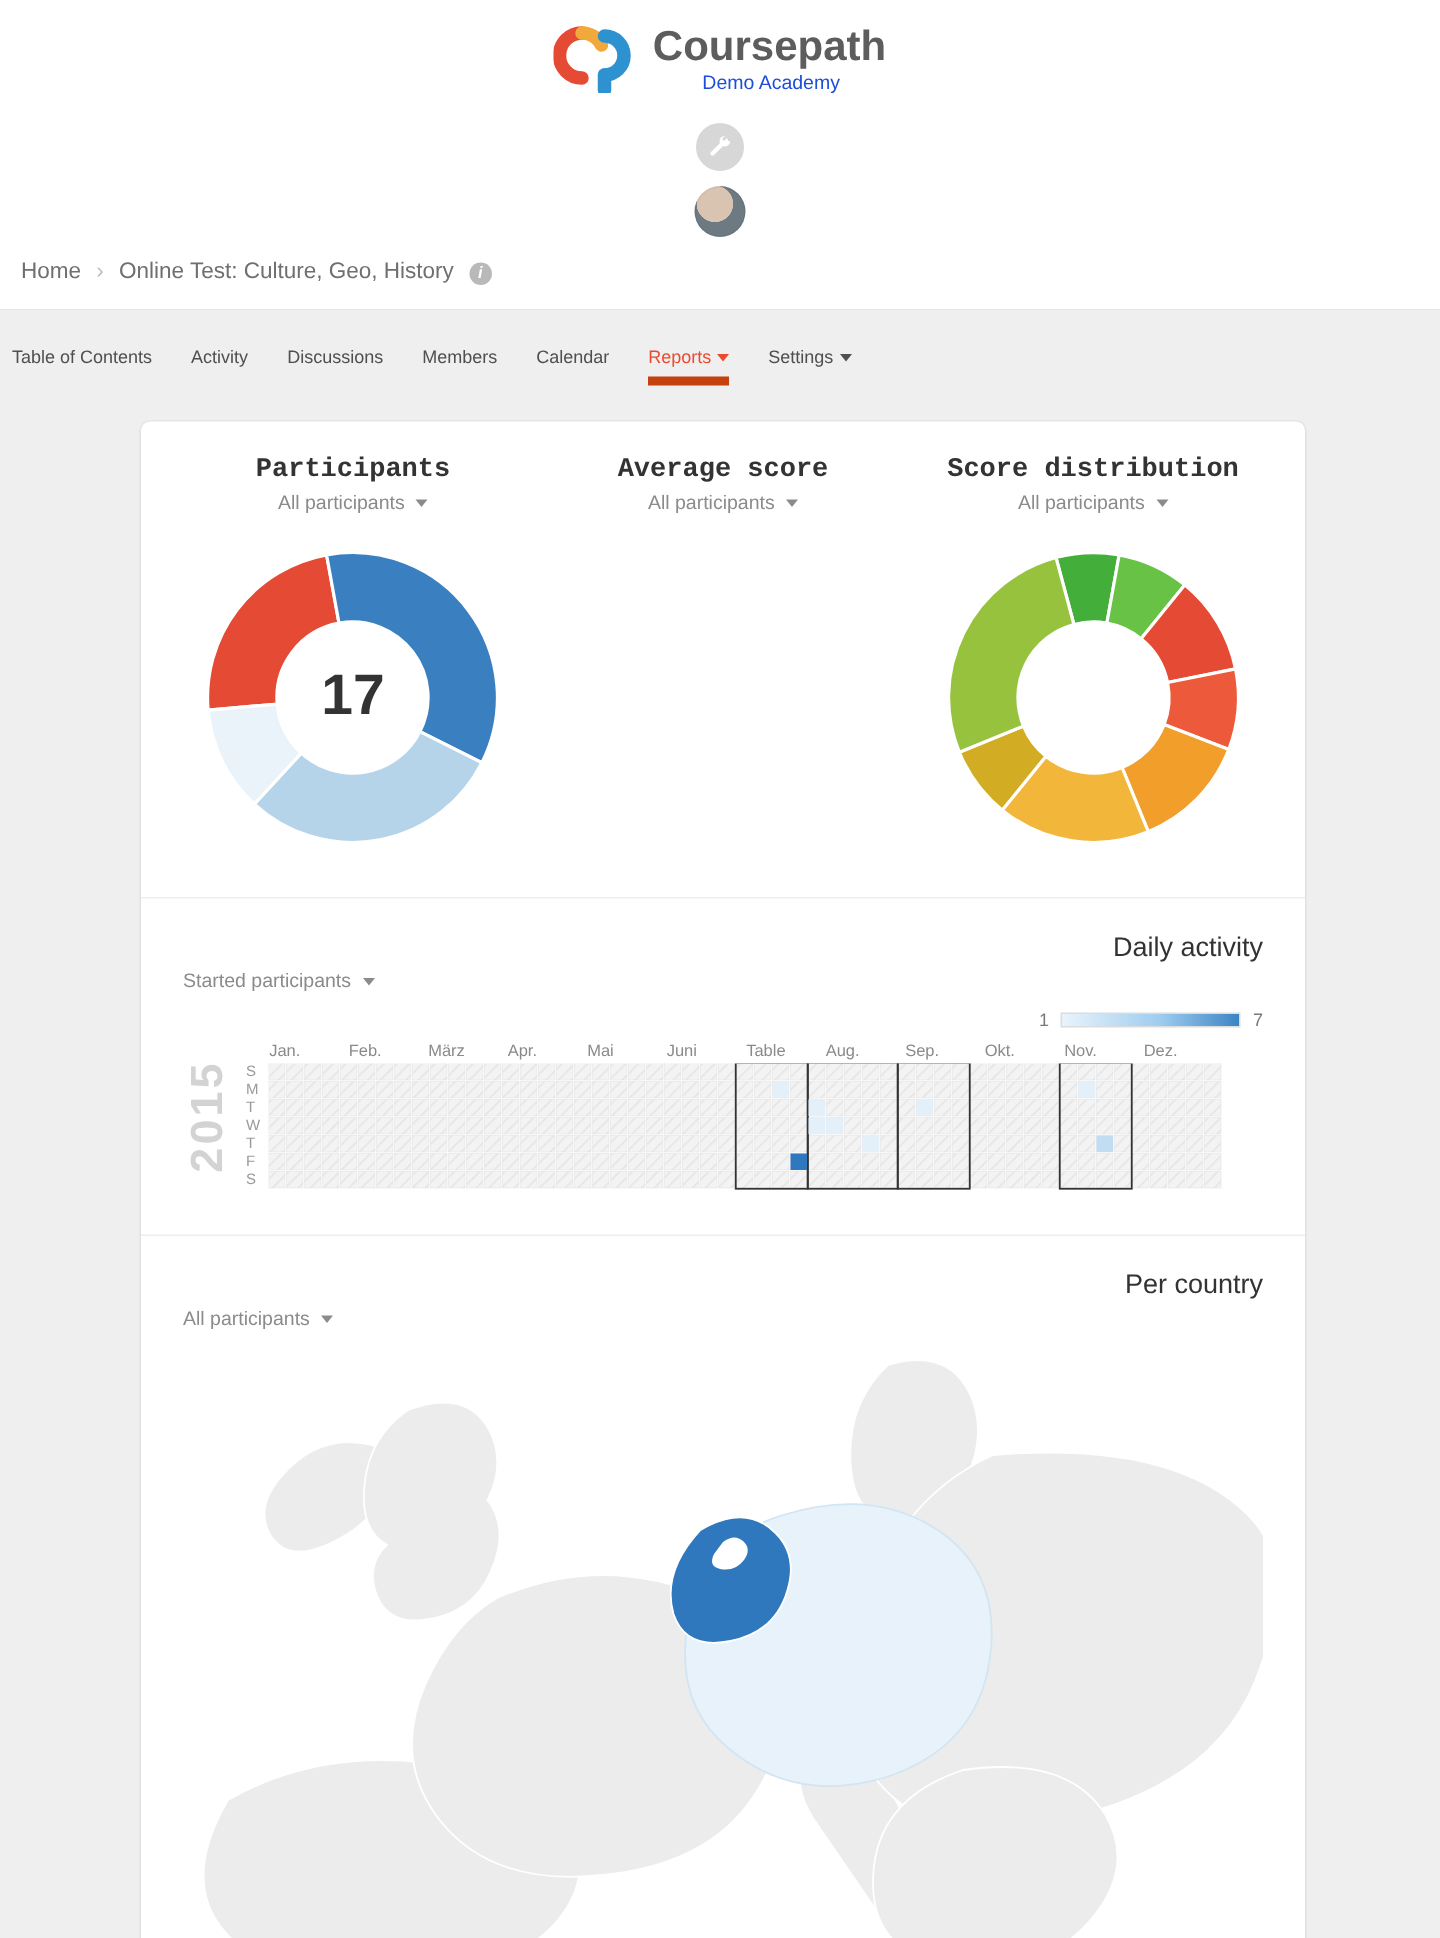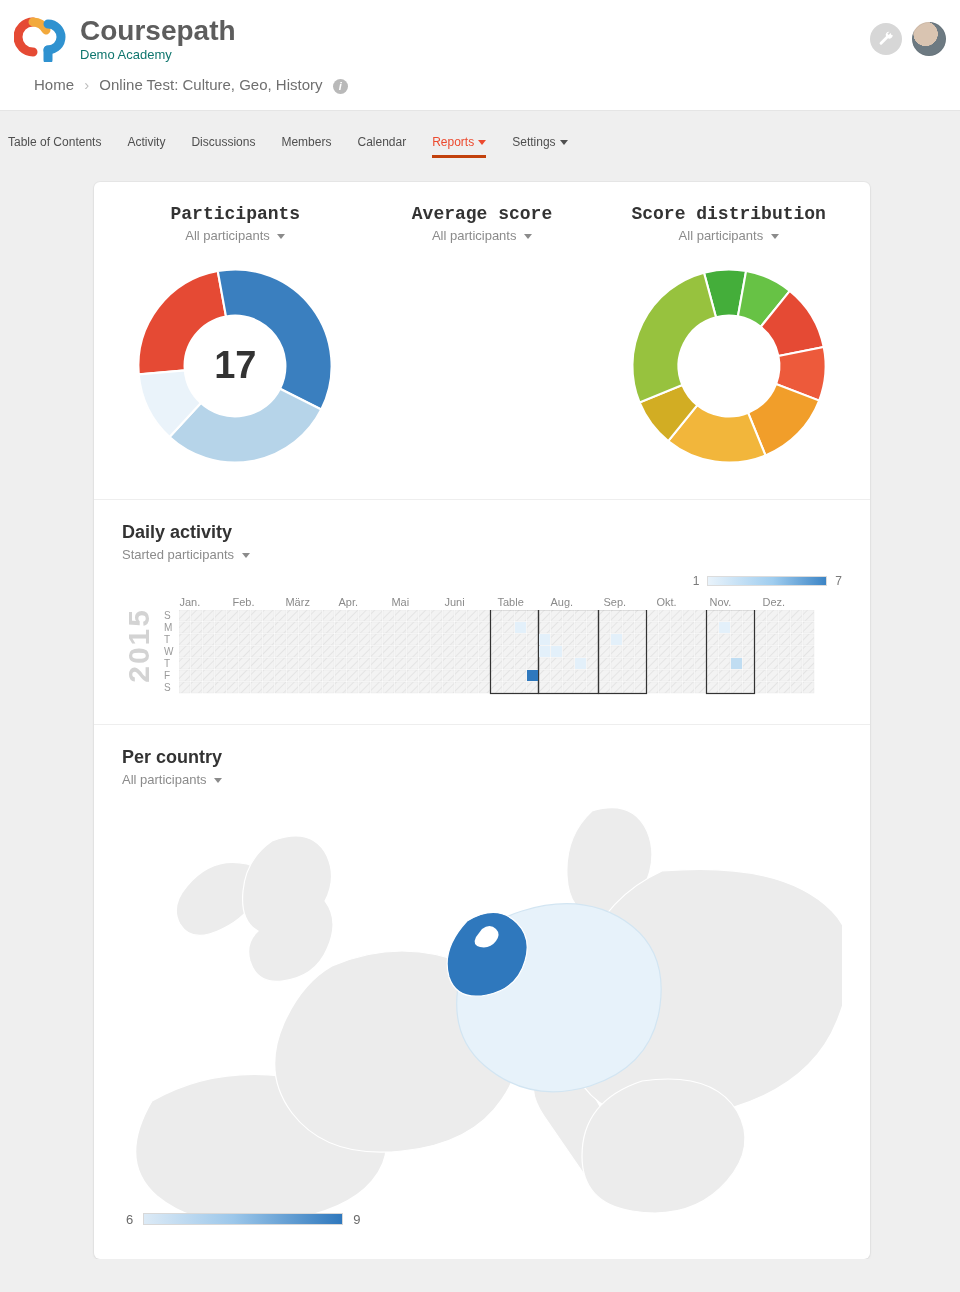--- a/index.html
+++ b/index.html
@@ -9,62 +9,63 @@
     color: #333;
     width: 960px;
   }
   
   .topbar {
     background: #fff;
     padding: 16px 14px 10px 14px;
     display: flex;
     align-items: center;
     gap: 10px;
+    flex-direction: column;
   }
   .logo-wrap { display:flex; align-items:center; gap:10px; }
   .logo-svg { width:56px; height:46px; }
   .brand-title { font-size: 28px; font-weight:600; color:#5d5d5d; line-height:1; }
-  .brand-sub { font-size:13px; color:#0f766e; margin-top:2px; }
+  .brand-sub { font-size:13px; color:#1d4ed8; margin-top:2px;margin-left:33px; }
   .topbar-spacer { flex:1; }
   .icon-circle {
     width:32px; height:32px; border-radius:50%;
     background:#d7d7d7; display:flex; align-items:center; justify-content:center;
   }
   .avatar {
     width:34px; height:34px; border-radius:50%;
     background: radial-gradient(circle at 40% 35%, #d9c4b1 0 40%, #6d7a82 41% 100%);
     box-shadow: inset 0 0 0 1px rgba(0,0,0,.05);
   }
   .breadcrumb {
     background:#fff;
     padding: 4px 14px 16px 14px;
     font-size:15px;
     color:#6f6f6f;
     border-bottom:1px solid #e5e5e5;
   }
-  .breadcrumb a { color:#6f6f6f; text-decoration:none;margin-left:20px; }
+  .breadcrumb a { color:#6f6f6f; text-decoration:none; }
   .breadcrumb .sep { margin:0 6px; color:#bdbdbd; }
   .breadcrumb .info {
     display:inline-flex; width:15px; height:15px; border-radius:50%;
     background:#b9b9b9; color:#fff; font-size:11px; font-weight:700;
     align-items:center; justify-content:center; margin-left:6px; font-style: italic;
   }
 
   
   .tabs {
     padding: 24px 8px 18px 8px;
     display:flex;
     gap: 26px;
     font-size:12px;
     color:#4f4f4f;
     border-bottom: 0;
     background:#efefef;
   }
   .tabs .tab { cursor:pointer; padding-bottom:6px; }
-  .tabs .tab.active { color:#ec4a2f; border-bottom:3px solid #c2410c; }
+  .tabs .tab.active { color:#ec4a2f; border-bottom:6px solid #c2410c; }
   .caret {
     display:inline-block; width:0; height:0;
     border-left:4px solid transparent; border-right:4px solid transparent;
     border-top:5px solid currentColor; margin-left:4px; vertical-align:middle;
   }
 
   
   .card {
     background:#fff; margin: 6px 90px 0 94px;
     border-radius:6px; box-shadow:0 0 0 1px rgba(0,0,0,.03), 0 1px 3px rgba(0,0,0,.06);
@@ -78,21 +79,21 @@
     font-size:13px; color:#8b8b8b; margin-top:4px; cursor:pointer;
   }
   .chart-filter .caret { border-top-color:#8b8b8b; }
   .donut-wrap { position:relative; width:210px; height:210px; margin: 18px auto 0; }
   .donut-center {
     position:absolute; inset:0; display:flex; align-items:center; justify-content:center;
     font-size:38px; font-weight:800; color:#333;
   }
 
   
-  .sec-header { font-size:18px; font-weight:700; color:#333; }
+  .sec-header { font-size:18px; font-weight:400; color:#333;text-align:right; }
   .sec-filter { font-size:13px; color:#8b8b8b; margin-top:4px; cursor:pointer; }
   .legend-scale {
     display:flex; align-items:center; gap:8px; justify-content:flex-end;
     font-size:12px; color:#7a7a7a; margin-top:12px;
   }
   .scale-bar {
     width:120px; height:10px;
     background: linear-gradient(90deg, #e9f3fb 0%, #9fcdef 55%, #3c84c5 100%);
     border:1px solid #dcdcdc;
   }

